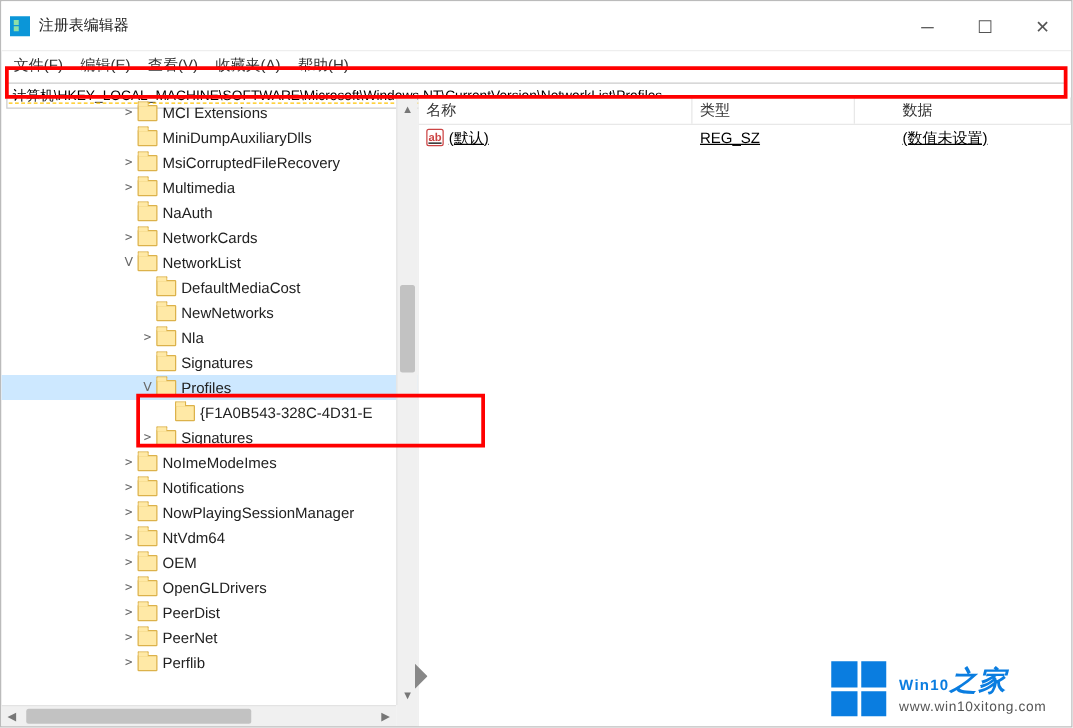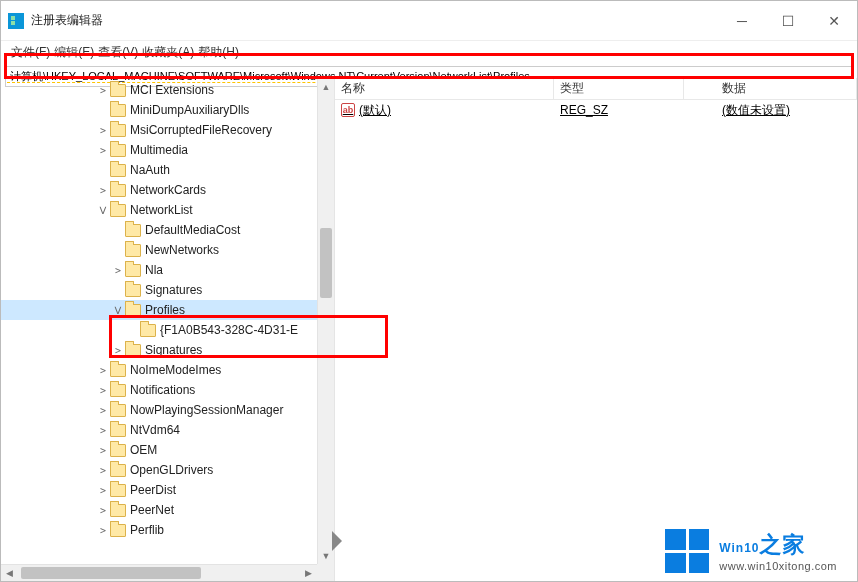--- a/index.html
+++ b/index.html
@@ -5,21 +5,21 @@
   * { box-sizing: border-box; margin: 0; padding: 0; font-family: "Microsoft YaHei", "Segoe UI", Tahoma, sans-serif; font-size: 12px; }
   body { background: #fff; width: 858px; height: 582px; position: relative; overflow: hidden; border: 1px solid #bbb; }
   
   .titlebar { height: 40px; display: flex; align-items: center; background: #fff; border-bottom: 1px solid #eee; }
   .titlebar .icon { width: 16px; height: 16px; margin: 0 7px; background: #0b96d8; display: inline-block; position: relative; }
   .titlebar .icon::before { content: ""; position: absolute; left: 3px; top: 3px; width: 4px; height: 4px; background: #8de0a8; }
   .titlebar .icon::after { content: ""; position: absolute; left: 3px; top: 8px; width: 4px; height: 4px; background: #8de0a8; }
   .titlebar .title { flex: 1; color: #222; }
   .winbtn { width: 46px; height: 30px; display: flex; align-items: center; justify-content: center; color: #555; font-size: 14px; }
   
-  .menubar { height: 22px; display: flex; align-items: center; gap: 4px; padding: 0 10px; color: #333; }
+  .menubar { height: 22px; display: flex; align-items: center; gap: 14px; padding: 0 10px; color: #333; }
   .menubar span { cursor: default; }
 
   .addressbar { border: 1px solid #ccc; margin: 3px 4px; height: 21px; display: flex; align-items: center; padding: 0 4px; position: relative; }
   .addressbar input { width: 100%; border: none; outline: none; font-size: 11px; background: transparent; }
 
   .workspace { display: flex; position: absolute; top: 77px; left: 0; right: 0; bottom: 0; }
   
   .treepanel { width: 334px; overflow: hidden; border-right: 1px solid #e5e5e5; position: relative; }
   .tree { padding-top: 2px; }
   .row { display: flex; align-items: center; height: 20px; white-space: nowrap; color: #222; }
@@ -56,21 +56,21 @@
   .splitter svg { position: absolute; left: -3px; bottom: 30px; }
 
   .red-box1 { position: absolute; left: 3px; top: 52px; width: 850px; height: 26px; border: 3px solid #ff0000; pointer-events: none; }
   .red-box2 { position: absolute; left: 108px; top: 314px; width: 279px; height: 43px; border: 3px solid #ff0000; pointer-events: none; }
 
   .brand { position: absolute; right: 20px; bottom: 8px; display: flex; align-items: center; gap: 10px; pointer-events: none; }
   .brand-logo { width: 44px; height: 44px; display: grid; grid-template-columns: 1fr 1fr; grid-template-rows: 1fr 1fr; gap: 3px; }
   .brand-logo div { background: #0a7de0; }
   .brand-text { display: flex; flex-direction: column; }
   .brand-text .line1 { font-size: 24px; font-weight: 600; color: #0a7de0; letter-spacing: 1px; }
-  .brand-text .line1 span.small { font-size: 22px; color: #0a7de0; }
+  .brand-text .line1 span.small { font-size: 22px; color: #0a7de0; font-style: italic; }
   .brand-text .line2 { font-size: 11px; color: #555; letter-spacing: 0.5px; text-align: right; }
 
   .dots { position: absolute; left: 6px; right: 6px; top: 81px; height: 1px; border-top: 1px dashed #ffc400; pointer-events: none; }
 
 </style>
 </head>
 <body>
 
 <div class="titlebar">
   <span class="icon"></span>

